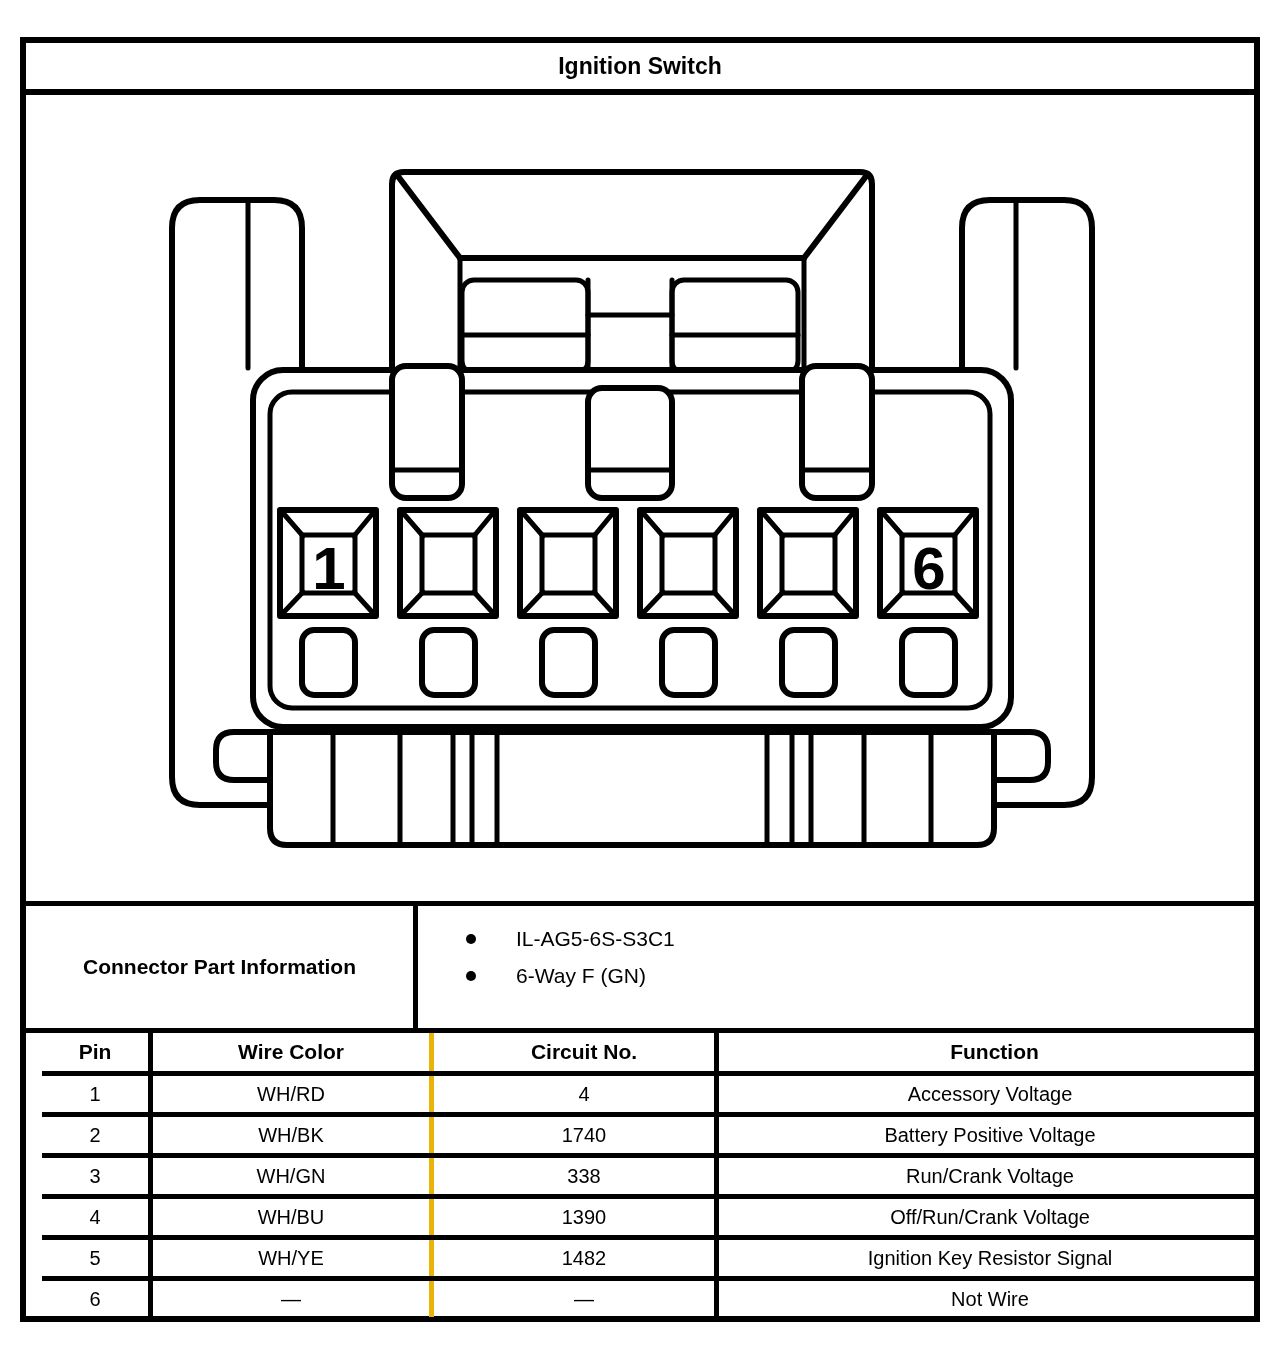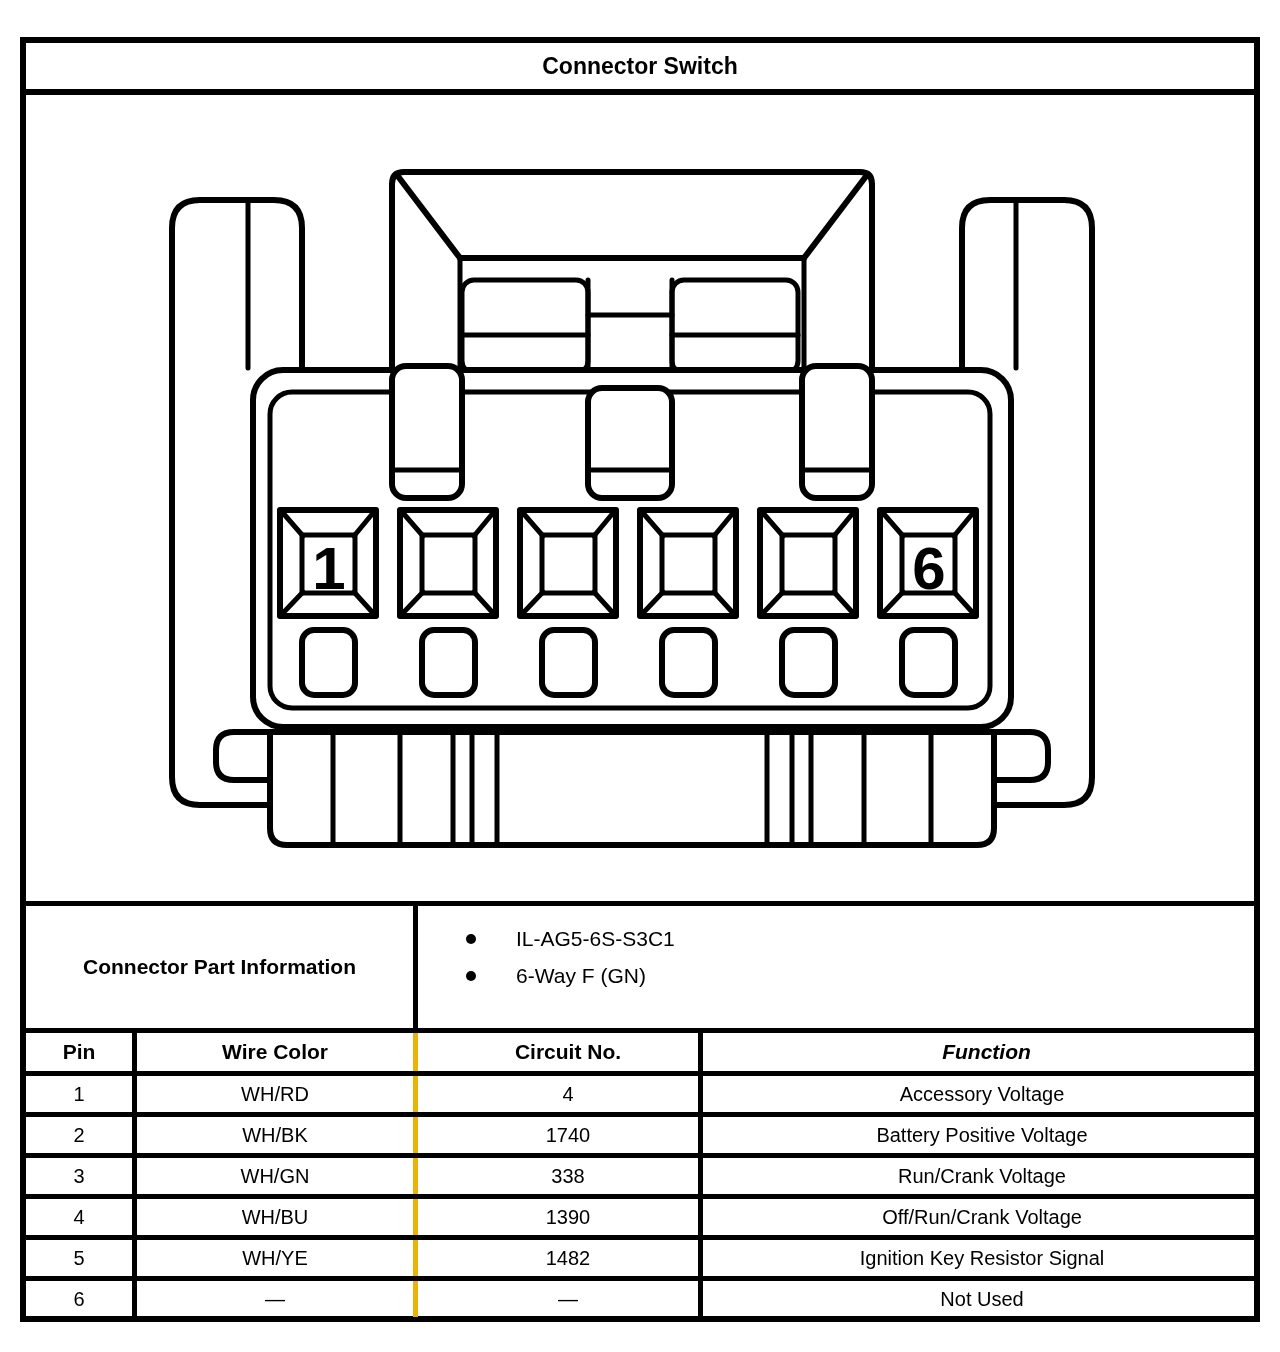--- a/index.html
+++ b/index.html
@@ -30,42 +30,42 @@
     font-size:21px;font-weight:bold;text-align:right;
   }
   .partinfo-bullets{
     flex:1;padding:14px 0 0 48px;font-size:21px;border-radius:10px;
   }
   .bullet-item{display:flex;align-items:center;height:37px;}
   .bullet-dot{
     width:10px;height:10px;border-radius:50%;background:#000;
     margin-right:40px;flex:0 0 auto;
   }
-  .pin-table .tr{display:flex;border-bottom:5px solid #000;}
+  .pin-table .tr{display:flex;border-bottom:5px solid #000;margin-left:16px;}
   .pin-table .tr:last-child{border-bottom:none;}
   .pin-table .th{font-weight:bold;font-size:21px;}
   .pin-table .td{font-size:20px;}
   .pin-table .cell{
     display:flex;align-items:center;justify-content:center;
     height:36px;box-sizing:content-box;
   }
   .pin-table .hr .cell{height:38px;}
   .c-pin{width:106px;border-right:5px solid #000;}
   .c-wire{width:276px;border-right:5px solid #eab308;}
   .c-circ{width:260px;border-right:5px solid #000;padding-left:20px;}
   .c-func{flex:1;justify-content:flex-start;padding-left:7px;}
-  .c-func.head{justify-content:center;padding-left:16px;font-style:italic;}
+  .c-func.head{justify-content:center;padding-left:16px;}
 </style>
 </head>
 <body>
 
 <div class="frame">
 
   <div class="title-row">
-    <span>Connector Switch</span>
+    <span>Ignition Switch</span>
   </div>
 
   <div class="diagram-cell">
     <svg width="1228" height="806" viewBox="26 95 1228 806" xmlns="http://www.w3.org/2000/svg">
       <g stroke="#000" fill="none" stroke-width="6" stroke-linejoin="round" stroke-linecap="round">
 
         <g>
           <path fill="#fff" d="M172,228 Q172,200 200,200 L274,200 Q302,200 302,228 L302,777 Q302,805 274,805 L200,805 Q172,805 172,777 Z"></path>
           <path stroke-width="5" d="M248,203 L248,368"></path>
         </g>
@@ -224,17 +224,17 @@
     <div class="tr">
       <div class="cell td c-pin">5</div>
       <div class="cell td c-wire">WH/YE</div>
       <div class="cell td c-circ">1482</div>
       <div class="cell td c-func">Ignition Key Resistor Signal</div>
     </div>
     <div class="tr">
       <div class="cell td c-pin">6</div>
       <div class="cell td c-wire">—</div>
       <div class="cell td c-circ">—</div>
-      <div class="cell td c-func">Not Used</div>
+      <div class="cell td c-func">Not Wire</div>
     </div>
   </div>
 
 </div>
 
 </body></html>

